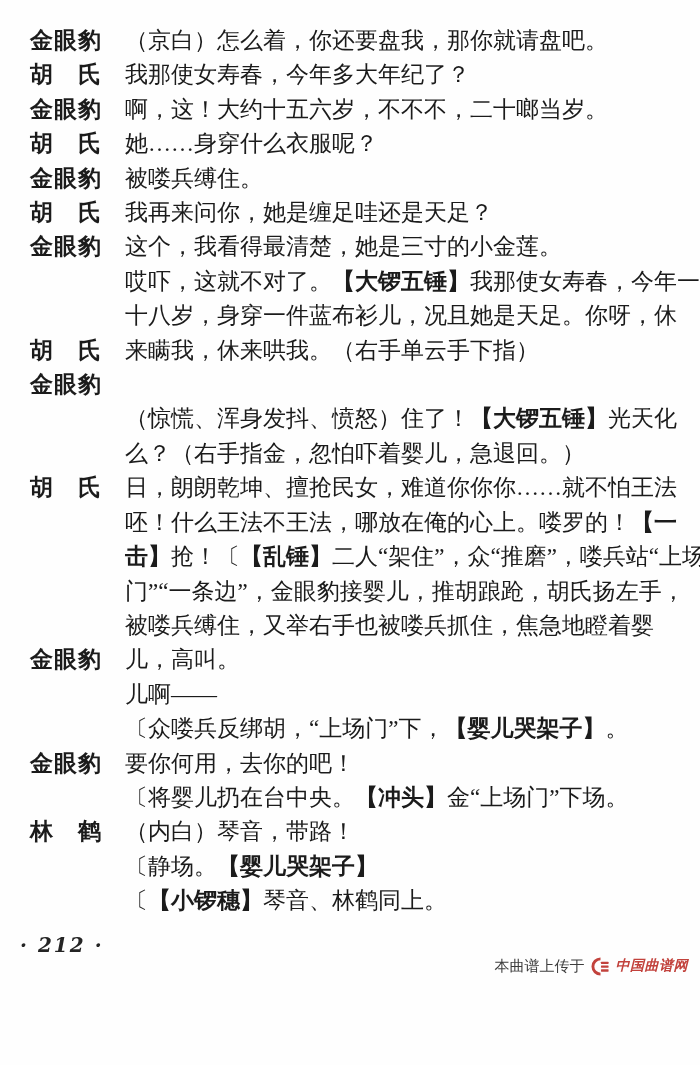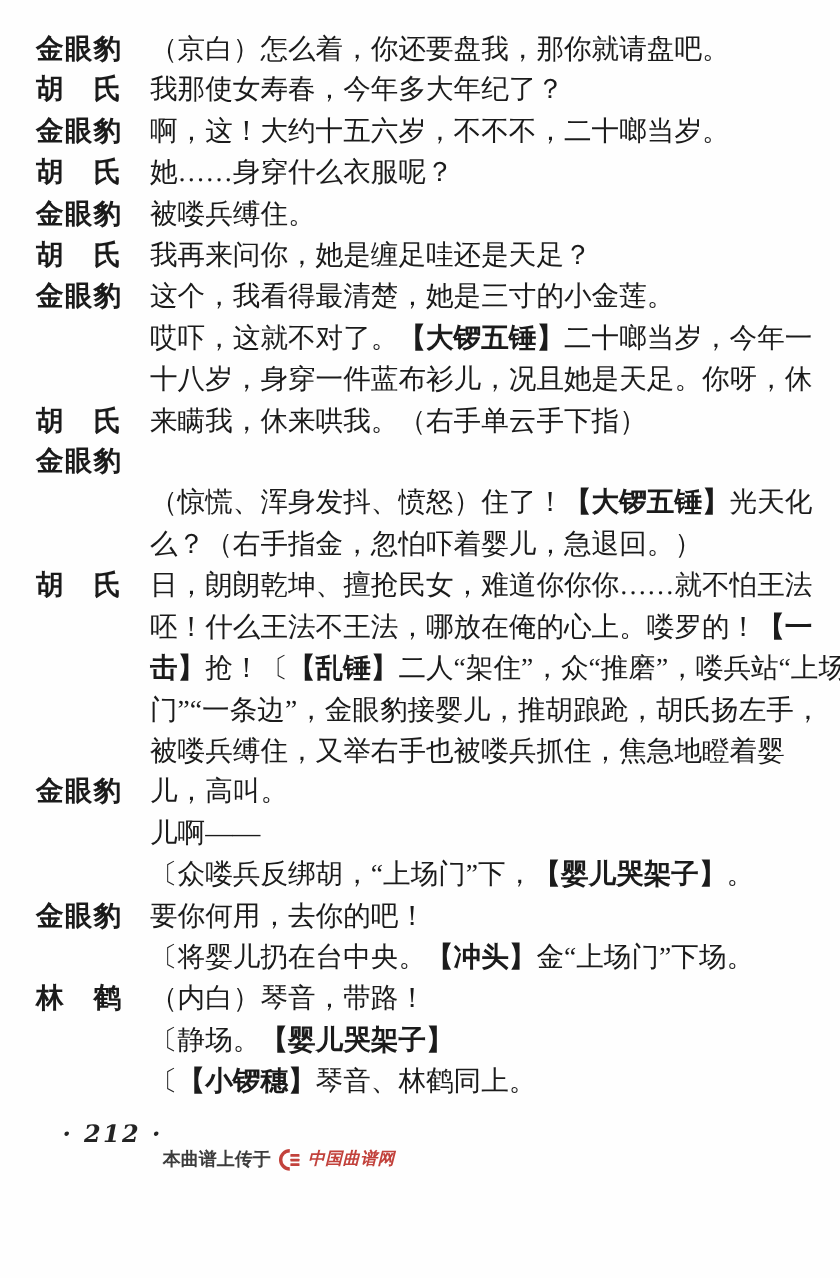--- a/index.html
+++ b/index.html
@@ -39,44 +39,43 @@
   }
   .line {
     white-space: nowrap;
     font-weight: 500;
   }
   .gong {
     font-weight: 900;
   }
   .footer {
     display: flex;
-    justify-content: flex-start;
+    justify-content: space-between;
     align-items: flex-start;
-    padding: 14px 12px 0 40px;
-    margin-left: 12px;
+    padding: 14px 12px 0 20px;
   }
   .page-number {
     font-family: "DejaVu Serif", "Liberation Serif", serif;
     font-style: italic;
     font-weight: 700;
     font-size: 20px;
     color: #242424;
     letter-spacing: 2px;
   }
   .watermark {
     display: flex;
     align-items: center;
     gap: 6px;
     margin-top: 24px;
   }
   .wm-prefix {
     font-family: "Liberation Sans", "DejaVu Sans", sans-serif;
     font-size: 15px;
     color: #3c3c3c;
-    font-weight: 700;
+    font-weight: 400;
   }
   .wm-logo {
     width: 19px;
     height: 19px;
     display: inline-block;
   }
   .wm-site {
     font-size: 14px;
     font-weight: 700;
     font-style: italic;
@@ -128,21 +127,21 @@
       </div>
       <div class="row">
         <span class="speaker">金眼豹</span>
         <div class="text">
           <div class="line"><span class="seg">这个，我看得最清楚，她是三寸的小金莲。</span></div>
         </div>
       </div>
       <div class="row">
         <span class="speaker">胡　氏</span>
         <div class="text">
-          <div class="line"><span class="seg">哎吓，这就不对了。</span><span class="gong">【大锣五锤】</span><span class="seg">二十啷当岁，今年一</span></div>
+          <div class="line"><span class="seg">哎吓，这就不对了。</span><span class="gong">【大锣五锤】</span><span class="seg">我那使女寿春，今年一</span></div>
           <div class="line"><span class="seg">十八岁，身穿一件蓝布衫儿，况且她是天足。你呀，休</span></div>
           <div class="line"><span class="seg">来瞒我，休来哄我。（右手单云手下指）</span></div>
         </div>
       </div>
       <div class="row">
         <span class="speaker">金眼豹</span>
       </div>
       <div class="row">
         <span class="speaker">胡　氏</span>
         <div class="text">

